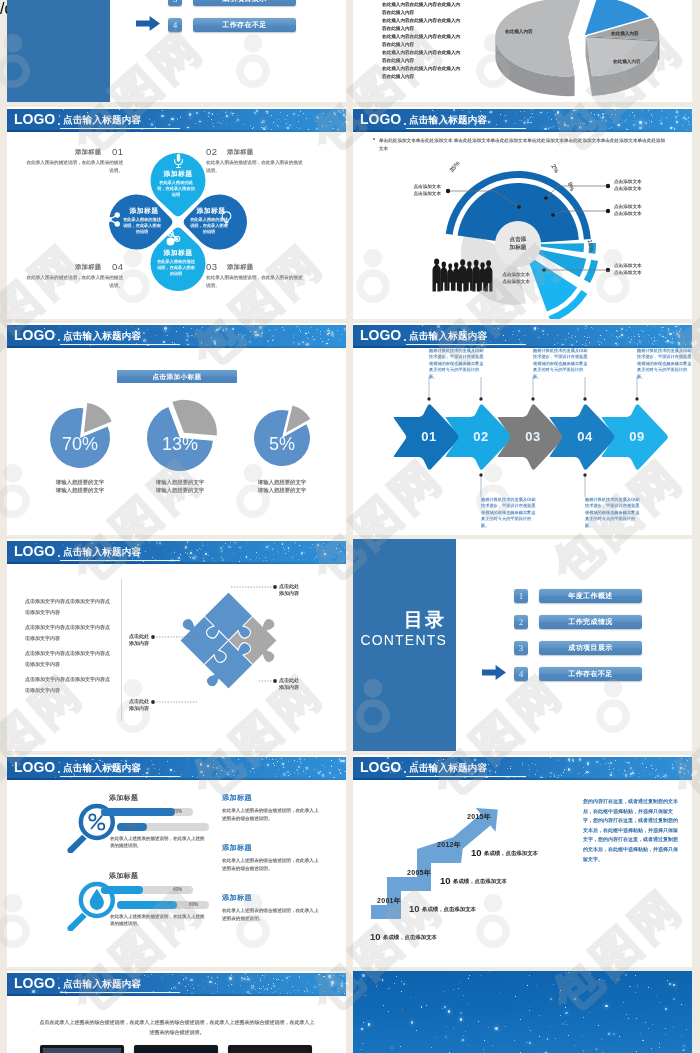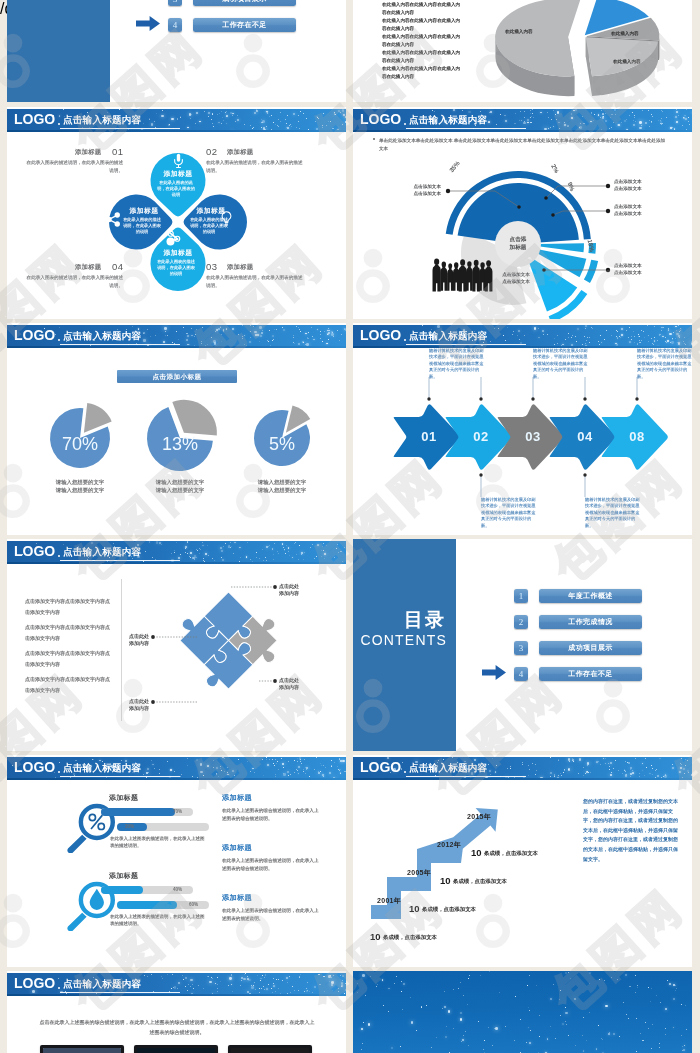--- a/index.html
+++ b/index.html
@@ -1001,21 +1001,21 @@
         <path d="M128 152 V174"></path>
           <circle cx="128" cy="152" r="1.7" fill="#2b2b2b" stroke="none"></circle>
         <path d="M232 152 V174"></path>
           <circle cx="232" cy="152" r="1.7" fill="#2b2b2b" stroke="none"></circle>
       </g>
     </svg>
                         <div class="ar-num" style="left:56px;top:106px;">01</div>
     <div class="ar-num" style="left:108px;top:106px;">02</div>
     <div class="ar-num" style="left:160px;top:106px;">03</div>
     <div class="ar-num" style="left:212px;top:106px;">04</div>
-    <div class="ar-num" style="left:264px;top:106px;">08</div>
+    <div class="ar-num" style="left:264px;top:106px;">09</div>
     <div class="ar-d" style="left:76px;top:25px;">随着计算机技术的发展及印刷技术进步，平面设计在视觉思视领域的表现也越来越丰富这真正的对今天的平面设计的新。</div>
     <div class="ar-d" style="left:180px;top:25px;">随着计算机技术的发展及印刷技术进步，平面设计在视觉思视领域的表现也越来越丰富这真正的对今天的平面设计的新。</div>
     <div class="ar-d" style="left:284px;top:25px;">随着计算机技术的发展及印刷技术进步，平面设计在视觉思视领域的表现也越来越丰富这真正的对今天的平面设计的新。</div>
     <div class="ar-d" style="left:128px;top:174px;">随着计算机技术的发展及印刷技术进步，平面设计在视觉思视领域的表现也越来越丰富这真正的对今天的平面设计的新。</div>
     <div class="ar-d" style="left:232px;top:174px;">随着计算机技术的发展及印刷技术进步，平面设计在视觉思视领域的表现也越来越丰富这真正的对今天的平面设计的新。</div>
   </div>
 
   
   <div class="slide sL r3">
       <div class="shdr">

